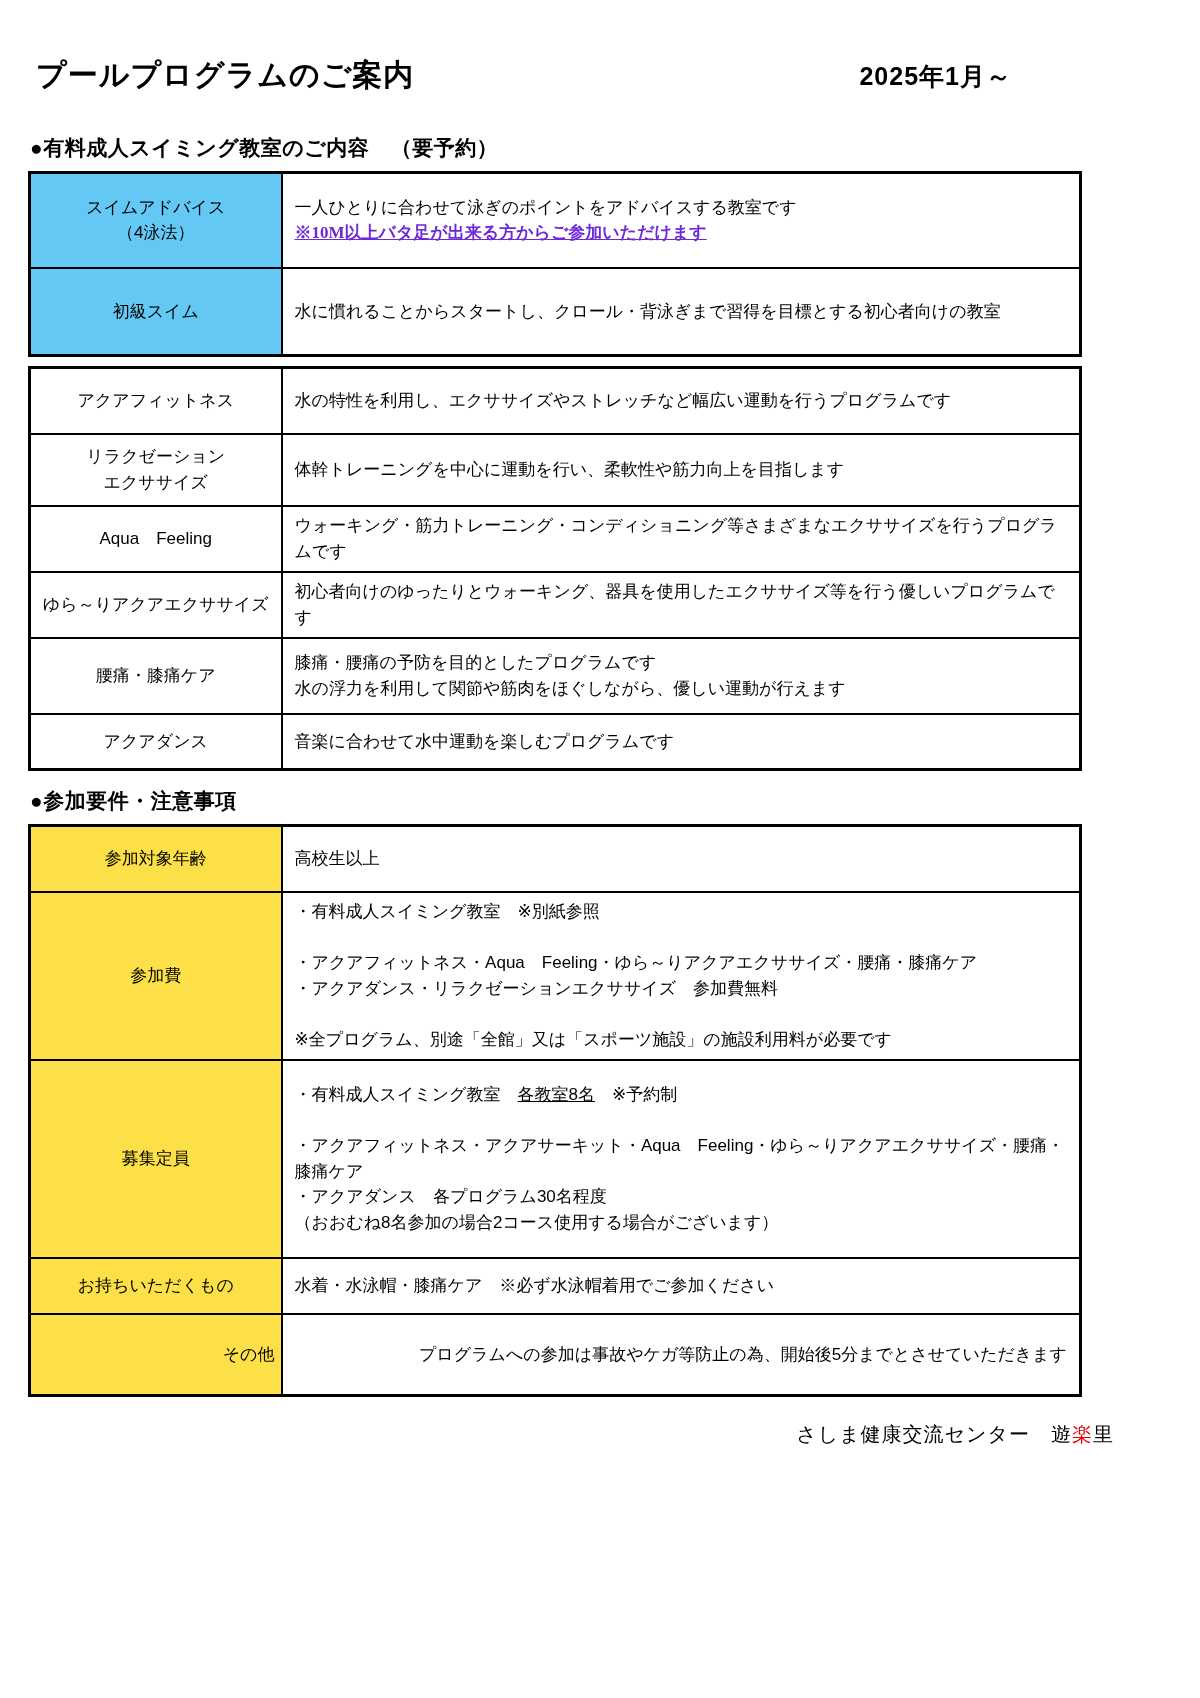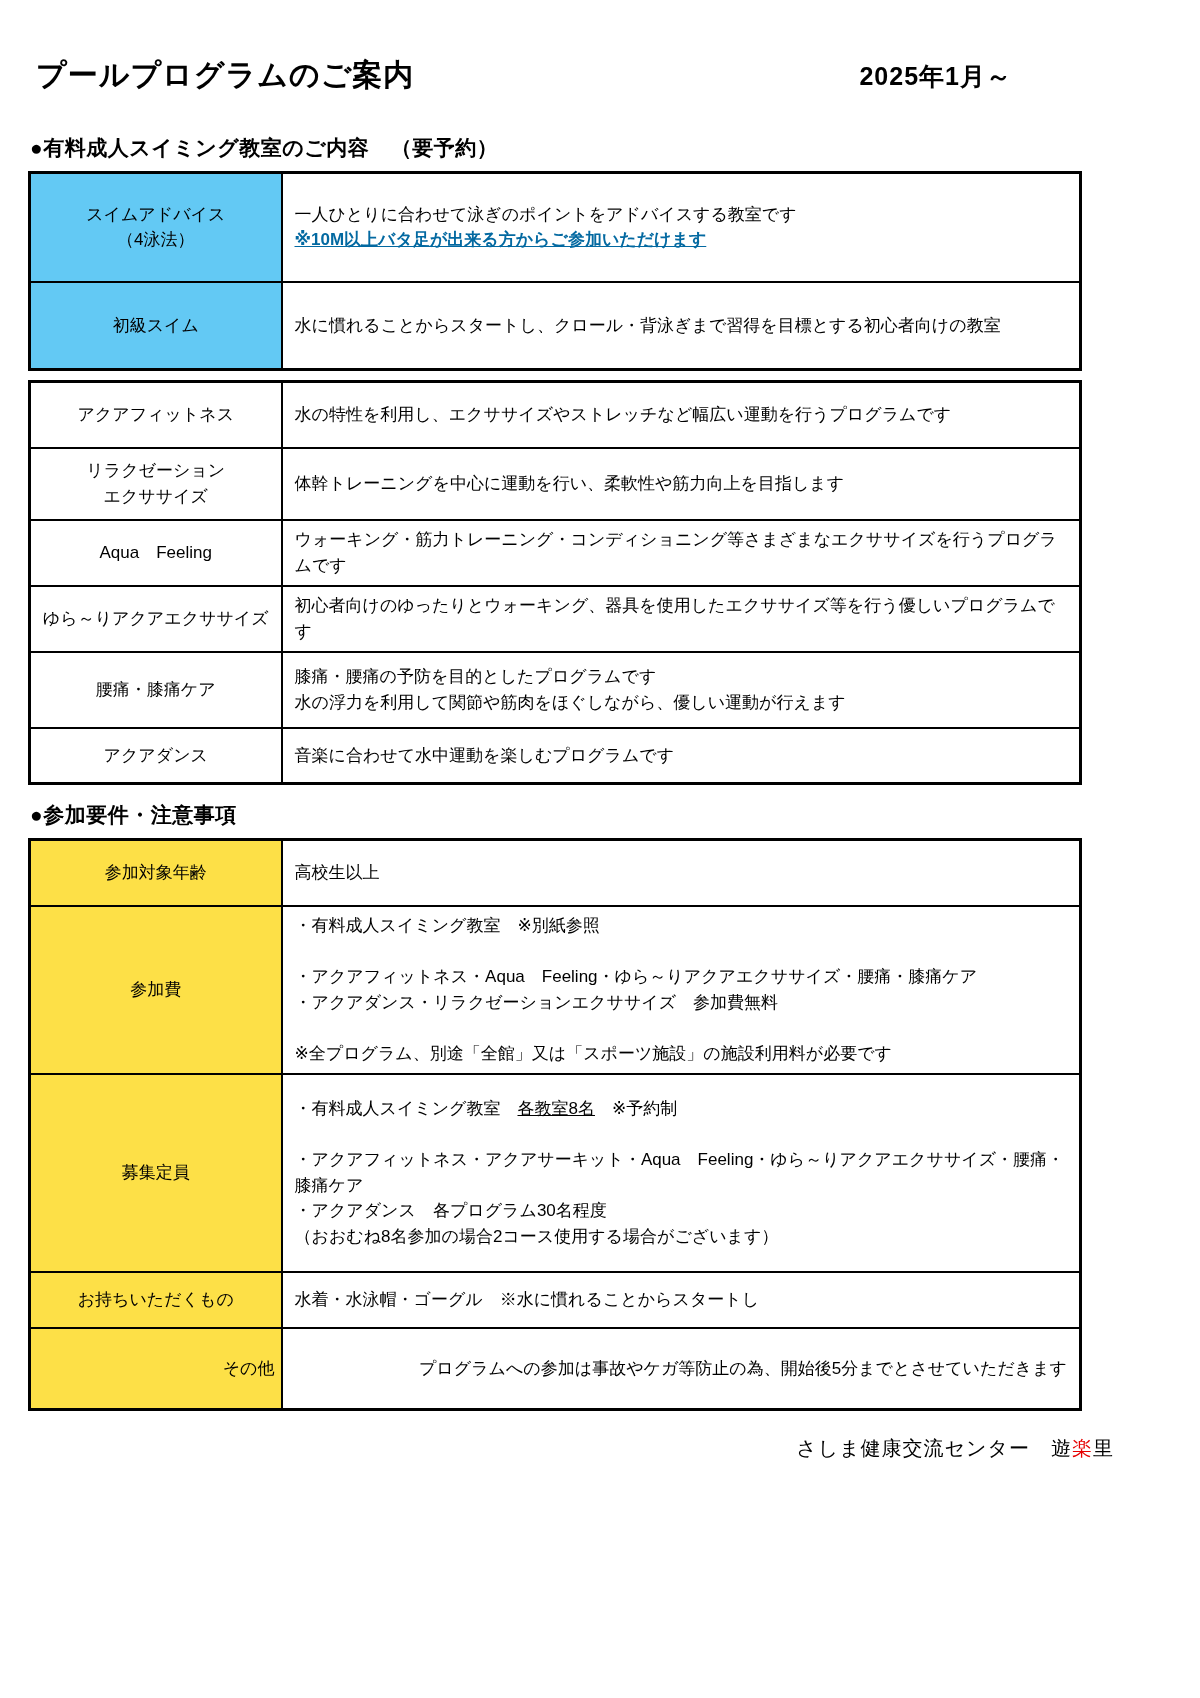--- a/index.html
+++ b/index.html
@@ -76,30 +76,31 @@
   }
   td.desc-cell {
     text-align: left;
     vertical-align: middle;
     padding: 6px 12px;
   }
   .blue-cell  { background: #63C9F4; }
   .gray-cell  { background: #fde047; }
 
   .red-underline {
-    color: #0369a1;
+    color: #6d28d9;
     text-decoration: underline;
     font-weight: bold;
+    font-family: Liberation Serif, serif;
   }
   .black-underline {
     text-decoration: underline;
   }
 
   
-  .t1r1 td { height: 109px; }
+  .t1r1 td { height: 95px; }
   .t1r2 td { height: 88px; }
   .t2r1 td { height: 66px; }
   .t2r2 td { height: 72px; }
   .t2r3 td { height: 66px; }
   .t2r4 td { height: 66px; }
   .t2r5 td { height: 76px; }
   .t2r6 td { height: 56px; }
   .t3r1 td { height: 66px; }
   .t3r2 td { height: 168px; }
   .t3r3 td { height: 198px; }
@@ -217,21 +218,21 @@
         </div>
         <div class="cell-group">
           <span class="cell-line">・アクアフィットネス・アクアサーキット・Aqua　Feeling・ゆら～りアクアエクササイズ・腰痛・膝痛ケア</span>
           <span class="cell-line">・アクアダンス　各プログラム30名程度</span>
           <span class="cell-line">（おおむね8名参加の場合2コース使用する場合がございます）</span>
         </div>
       </td>
     </tr>
     <tr class="t3r4">
       <td class="label-cell gray-cell">お持ちいただくもの</td>
-      <td class="desc-cell">水着・水泳帽・ゴーグル　※水に慣れることからスタートし</td>
+      <td class="desc-cell">水着・水泳帽・膝痛ケア　※必ず水泳帽着用でご参加ください</td>
     </tr>
     <tr class="t3r5">
       <td class="label-cell gray-cell">その他</td>
       <td class="desc-cell">プログラムへの参加は事故やケガ等防止の為、開始後5分までとさせていただきます</td>
     </tr>
   </tbody>
     </table>
 
   <div class="footer-row">
     <span>さしま健康交流センター　遊</span><span class="footer-red">楽</span><span>里</span>

